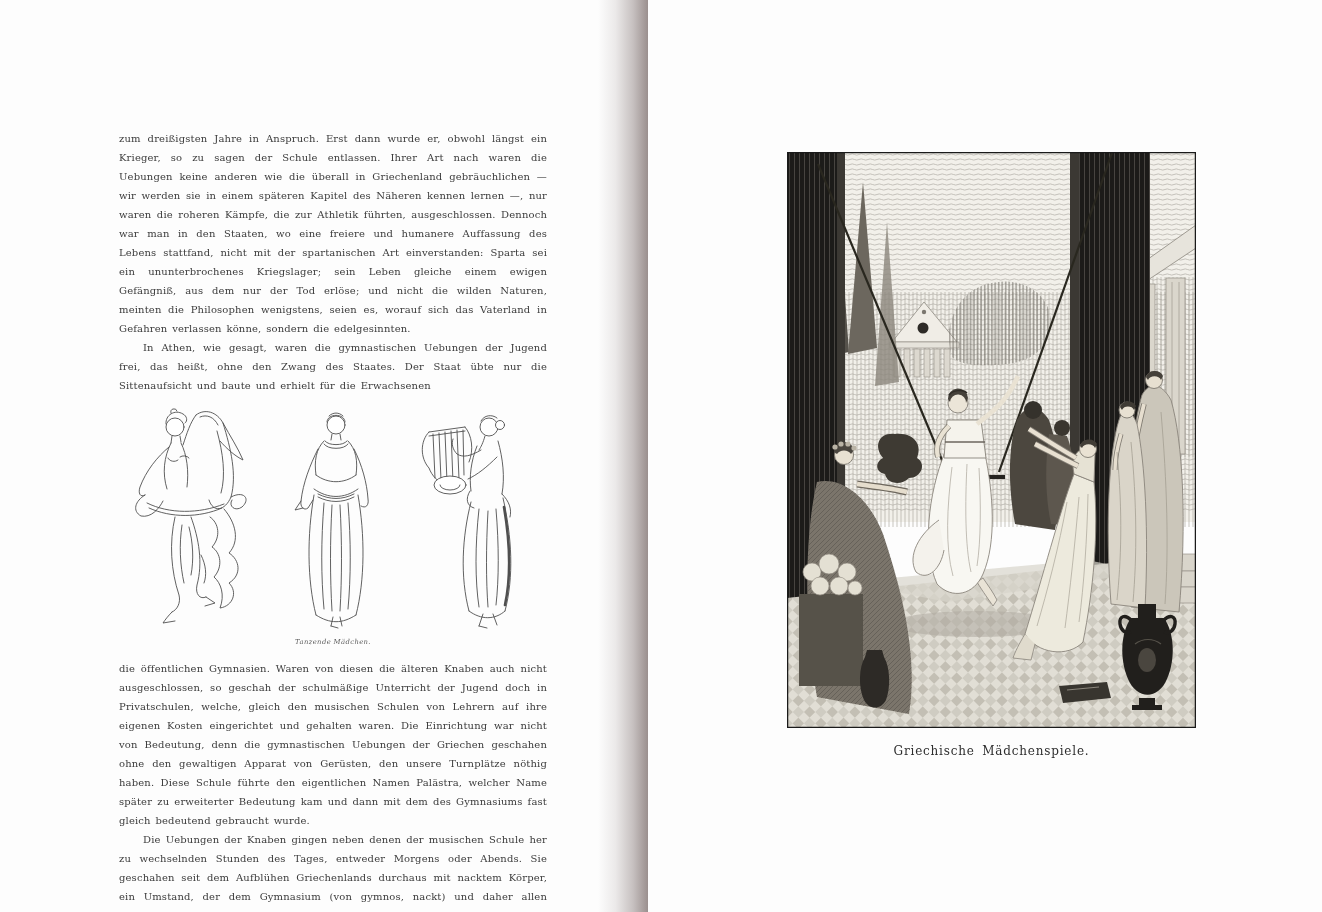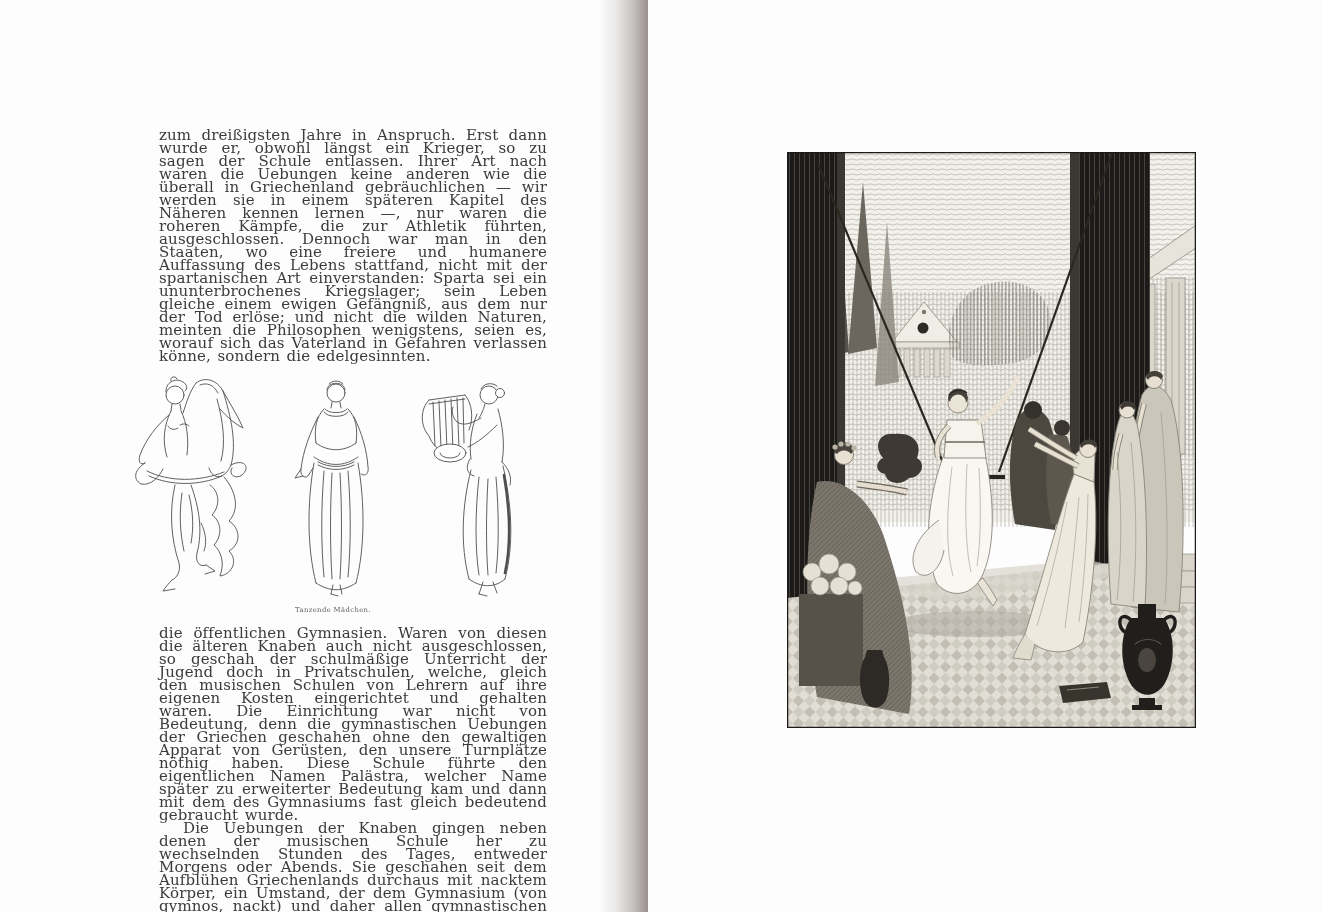--- a/index.html
+++ b/index.html
@@ -8,29 +8,29 @@
   .spread { position:relative; width:1322px; height:912px; background:#fdfdfd; }
 
   
   .gutter { position:absolute; left:598px; top:0; width:50px; height:912px;
             background:linear-gradient(to right, rgba(154,143,142,0) 0%,
                        rgba(154,143,142,0.18) 35%, rgba(154,143,142,0.55) 70%,
                        #9a8f8e 100%); }
 
   
   .left-page { position:absolute; left:119px; top:129px; width:428px; color:#3b3b3b; }
-  .left-page p { font-size:15px; line-height:13px; text-align:justify;
-                 letter-spacing:0.15px; word-spacing:1.5px;margin-left:40px; }
+  .left-page p { font-size:10px; line-height:19px; text-align:justify;
+                 letter-spacing:0.15px; word-spacing:1.5px; }
   .left-page p.indent { text-indent:24px; }
 
   .figures-row { margin-top:10px; height:228px; display:flex; align-items:flex-end;
                  justify-content:space-between; padding:0 8px; }
   .figures-row svg { display:block; }
   .fig-caption { margin-top:5px; text-align:center; font-size:6.8px; color:#5a5a5a;
-                 letter-spacing:0.4px; }
+                 letter-spacing:0.4px;font-style:italic; }
   .lower-text { margin-top:13px; }
   .page-number { margin-top:6px; text-align:center; font-size:7px; color:#8a8a8a; }
 
   
   .engraving { position:absolute; left:787px; top:152px; width:409px; height:576px; }
   .engraving svg { display:block; width:409px; height:576px; }
   .engraving-caption { position:absolute; left:787px; top:744px; width:409px;
                        text-align:center; font-size:12px; color:#2e2e2e;
                        letter-spacing:0.8px; word-spacing:3px; }
 
@@ -40,20 +40,21 @@
 </head>
 <body>
 
 <div class="spread">
 
   <div class="gutter"></div>
 
   <div class="left-page">
 
     <p>zum dreißigsten Jahre in Anspruch. Erst dann wurde er, obwohl längst ein Krieger, so zu sagen der Schule entlassen. Ihrer Art nach waren die Uebungen keine anderen wie die überall in Griechenland gebräuchlichen — wir werden sie in einem späteren Kapitel des Näheren kennen lernen —, nur waren die roheren Kämpfe, die zur Athletik führten, ausgeschlossen. Dennoch war man in den Staaten, wo eine freiere und humanere Auffassung des Lebens stattfand, nicht mit der spartanischen Art einverstanden: Sparta sei ein ununterbrochenes Kriegslager; sein Leben gleiche einem ewigen Gefängniß, aus dem nur der Tod erlöse; und nicht die wilden Naturen, meinten die Philosophen wenigstens, seien es, worauf sich das Vaterland in Gefahren verlassen könne, sondern die edelgesinnten.</p>
+    <p class="indent">In Athen, wie gesagt, waren die gymnastischen Uebungen der Jugend frei, das heißt, ohne den Zwang des Staates. Der Staat übte nur die Sittenaufsicht und baute und erhielt für die Erwachsenen</p>
 
     <div class="figures-row">
 
       <svg width="138" height="228" viewBox="0 0 138 228">
         <g class="lineart">
           <circle cx="48" cy="22" r="9" fill="#fff"></circle>
           <path d="M39,19 C38,10 48,4 56,9 C60,11 61,16 58,18"></path>
           <path d="M44,8 a3,3 0 1 1 6,-2"></path>
           <path d="M45,31 L44,38 M53,31 L54,37"></path>
           <path d="M56,40 C60,28 63,18 69,10"></path>
@@ -325,14 +326,15 @@
 
       <g>
         <polygon points="272,534 320,530 324,546 276,551" fill="#38352f"></polygon>
         <line x1="280" y1="538" x2="312" y2="535" stroke="#8b867c" stroke-width="1.2"></line>
       </g>
 
       <rect x="0.6" y="0.6" width="407.8" height="574.8" fill="none" stroke="#1a1a1a" stroke-width="1.3"></rect>
     </svg>
   </div>
 
+  <div class="engraving-caption">Griechische Mädchenspiele.</div>
 
 </div>
 
 </body></html>

